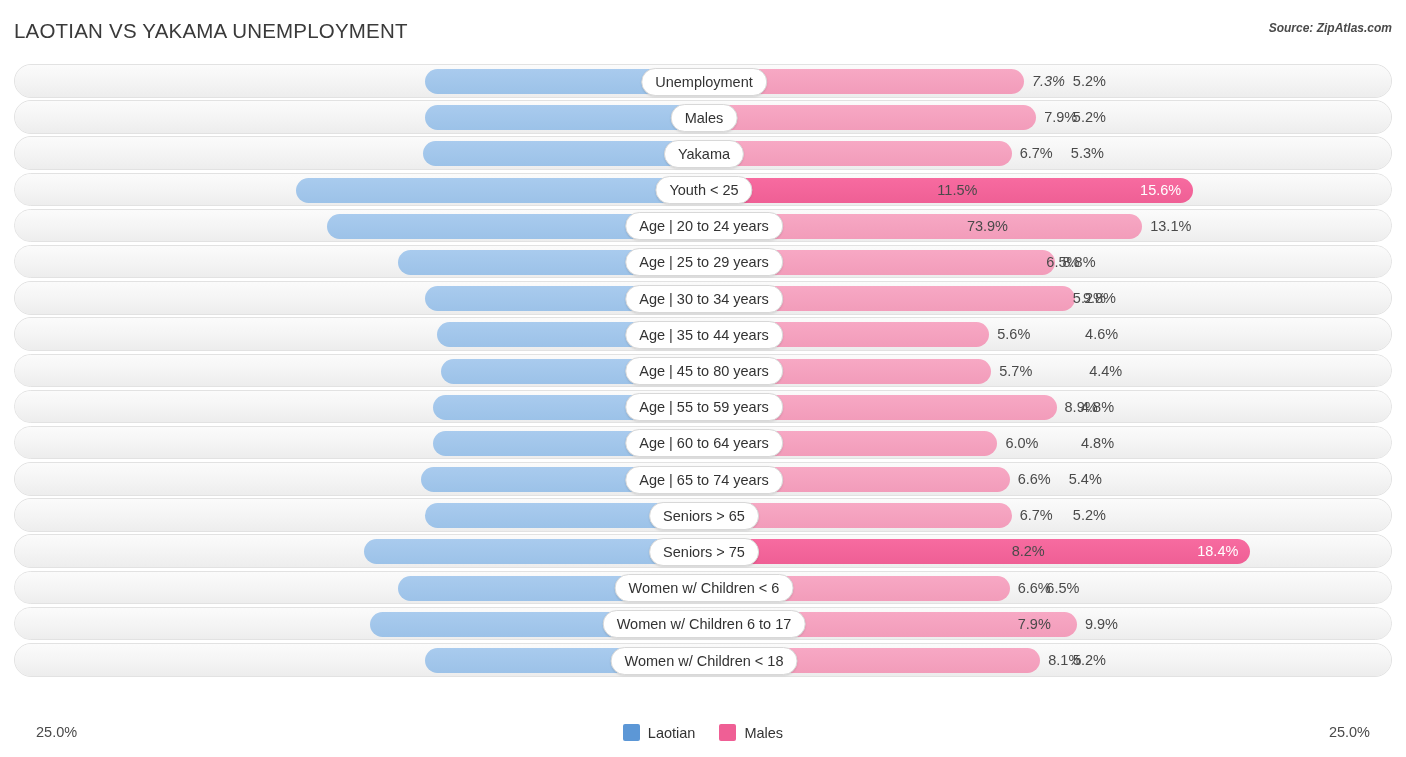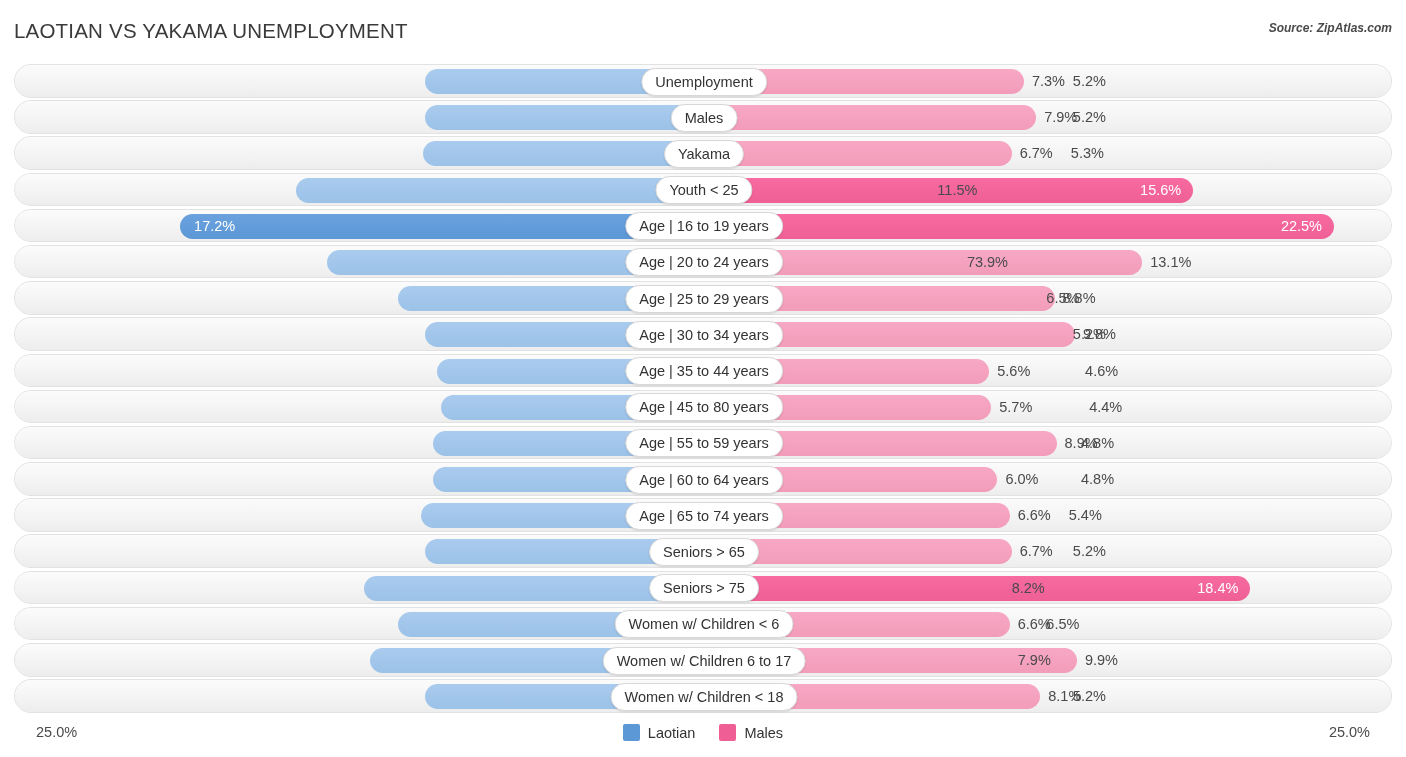--- a/index.html
+++ b/index.html
@@ -105,21 +105,21 @@
     <div class="title">LAOTIAN VS YAKAMA UNEMPLOYMENT</div>
     <div class="source">Source: ZipAtlas.com</div>
   </div>
 
   <div class="plot" id="plot">
       <div class="row">
         <div class="row-inner">
           <div class="bar left c-norm" style="width: 277.08px;"></div>
           <div class="bar right c-norm" style="width: 319.92px;"></div>
           <div class="val" style="right: 285.08px; text-align: right;">5.2%</div>
-          <div class="val" style="left: 1016.92px;">7.3%</div>
+          <div class="val" style="left: 1016.92px; font-style: italic;">7.3%</div>
         </div>
         <div class="pill" style="left: 689px;">Unemployment</div>
       </div>
       <div class="row">
         <div class="row-inner">
           <div class="bar left c-norm" style="width: 277.08px;"></div>
           <div class="bar right c-norm" style="width: 332.16px;"></div>
           <div class="val" style="right: 285.08px; text-align: right;">5.2%</div>
           <div class="val" style="left: 1029.16px;">7.9%</div>
         </div>
@@ -135,29 +135,20 @@
         <div class="pill" style="left: 689px;">Yakama</div>
       </div>
       <div class="row">
         <div class="row-inner">
           <div class="bar left c-norm" style="width: 405.6px;"></div>
           <div class="bar right c-hi" style="width: 489.24px;"></div>
           <div class="val" style="right: 413.6px; text-align: right;">11.5%</div>
           <div class="val inside" style="left: 1166.24px; transform: translateX(-100%);">15.6%</div>
         </div>
         <div class="pill" style="left: 689px;">Youth &lt; 25</div>
-      </div>
-      <div class="row">
-        <div class="row-inner">
-          <div class="bar left c-hi" style="width: 521.88px;"></div>
-          <div class="bar right c-hi" style="width: 630px;"></div>
-          <div class="val inside" style="right: auto; text-align: right; left: 179.12px;">17.2%</div>
-          <div class="val inside" style="left: 1307px; transform: translateX(-100%);">22.5%</div>
-        </div>
-        <div class="pill" style="left: 689px;">Age | 16 to 19 years</div>
       </div>
       <div class="row">
         <div class="row-inner">
           <div class="bar left c-norm" style="width: 375px;"></div>
           <div class="bar right c-norm" style="width: 438.24px;"></div>
           <div class="val" style="right: 383px; text-align: right;">73.9%</div>
           <div class="val" style="left: 1135.24px;">13.1%</div>
         </div>
         <div class="pill" style="left: 689px;">Age | 20 to 24 years</div>
       </div>

